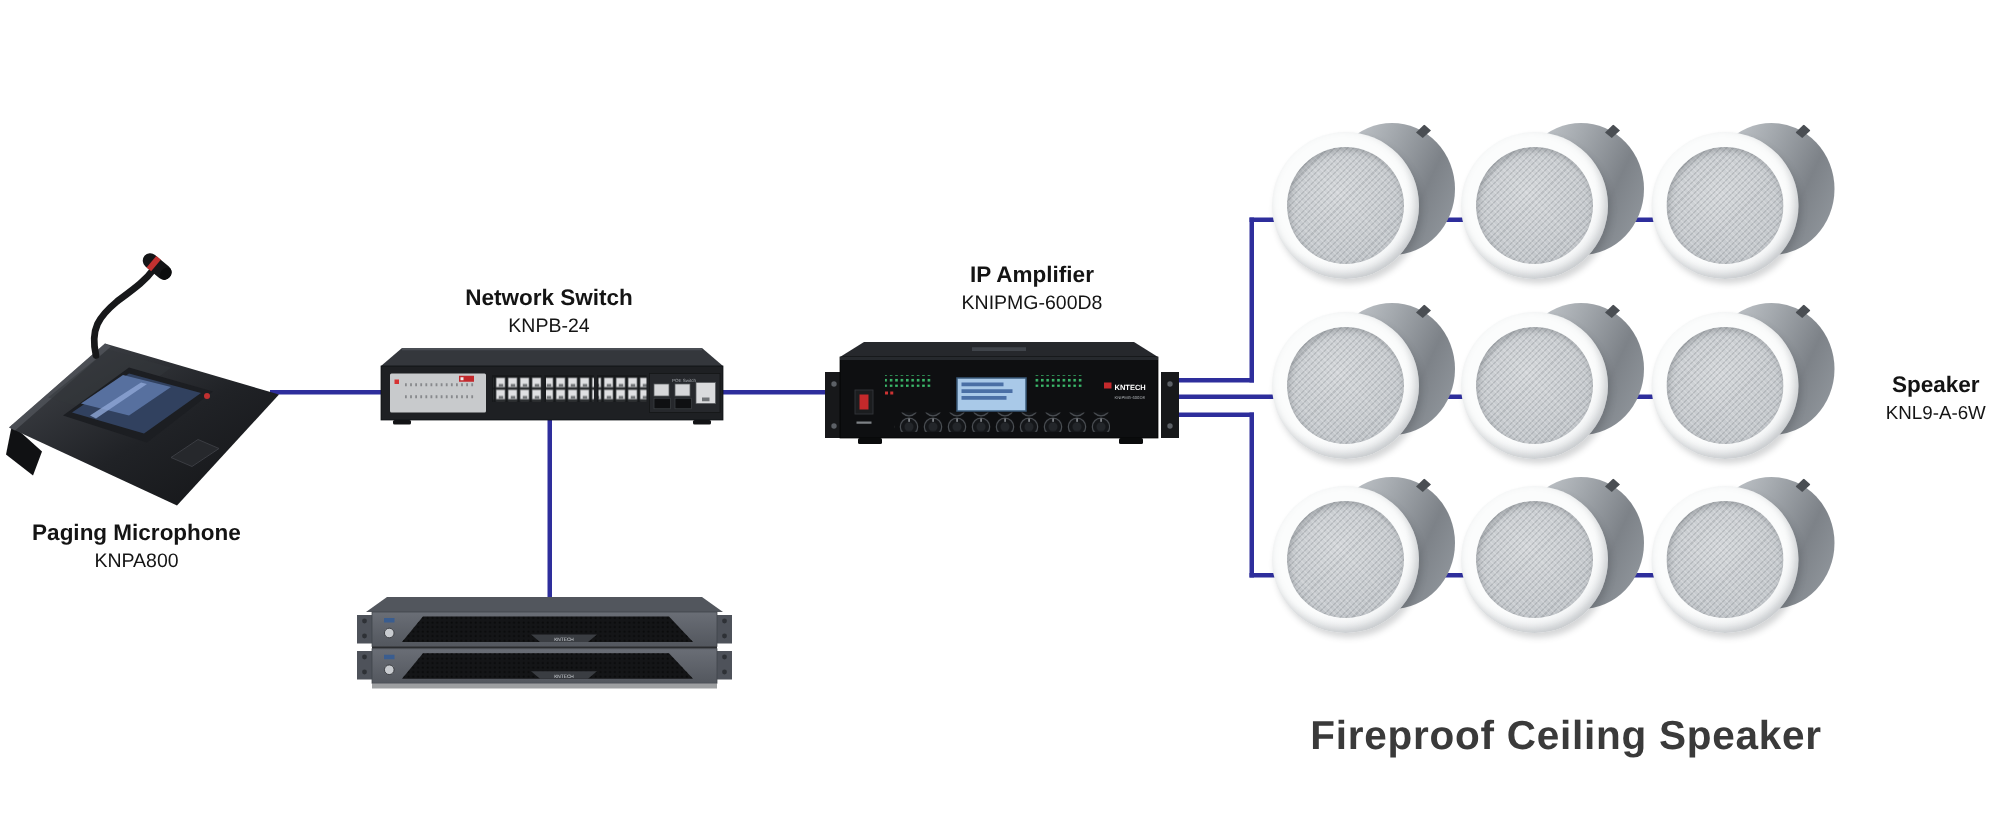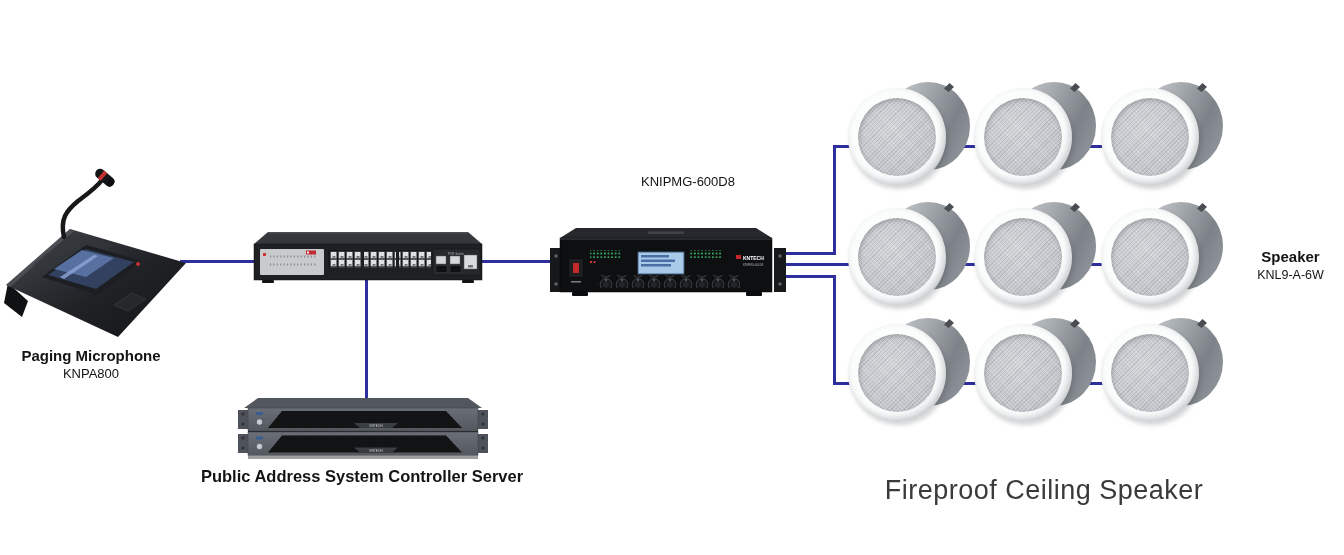--- a/index.html
+++ b/index.html
@@ -29,21 +29,21 @@
       radial-gradient(circle at 45% 40%,#d4d7da 0%,#c4c8cc 70%,#b3b7bc 100%);
     box-shadow:inset 1px 2px 4px rgba(90,95,100,.4)}
   .spk-clamp{position:absolute;right:18px;top:1px;width:10px;height:9px;background:#4a4e53;
     clip-path:polygon(0 60%,55% 0,100% 45%,45% 100%)}
 
   
   .lbl{position:absolute;text-align:center;z-index:3;color:#141414;line-height:1.3}
   .lbl .nm{font-weight:bold;font-size:15px}
   .lbl .md{font-size:13px}
   .lbl-server .nm{font-size:16.5px}
-  .diagram-title{position:absolute;z-index:3;text-align:center;font-weight:normal;
+  .diagram-title{position:absolute;z-index:3;text-align:center;font-weight:bold;
     font-size:27px;color:#3a3a3a;letter-spacing:.5px}
 </style>
 </head>
 <body>
 
 <div class="canvas">
 
   <div class="wire h" style="left:180px;top:260px;width:76px"></div>
   <div class="wire h" style="left:480px;top:260px;width:82px"></div>
   <div class="wire v" style="left:365px;top:279px;height:128px"></div>
@@ -270,27 +270,31 @@
     <div class="spk-face">
         <div class="spk-mesh"></div>
       </div>
   </div>
 
   <div class="lbl" style="left:-9px;top:346px;width:200px">
     <div class="nm">Paging Microphone</div>
     <div class="md">KNPA800</div>
   </div>
 
+  <div class="lbl" style="left:266px;top:189px;width:200px">
+    <div class="nm">Network Switch</div>
+    <div class="md">KNPB-24</div>
+  </div>
 
   <div class="lbl" style="left:588px;top:174px;width:200px">
+    <div class="nm">IP Amplifier</div>
     <div class="md">KNIPMG-600D8</div>
   </div>
 
   <div class="lbl lbl-server" style="left:182px;top:466px;width:360px">
-    <div class="nm">Public Address System Controller Server</div>
   </div>
 
   <div class="lbl" style="left:1234px;top:247px;width:113px">
     <div class="nm">Speaker</div>
     <div class="md" style="font-size:12.5px">KNL9-A-6W</div>
   </div>
 
   <div class="diagram-title" style="left:844px;top:475px;width:400px">Fireproof Ceiling Speaker</div>
 
 </div>

